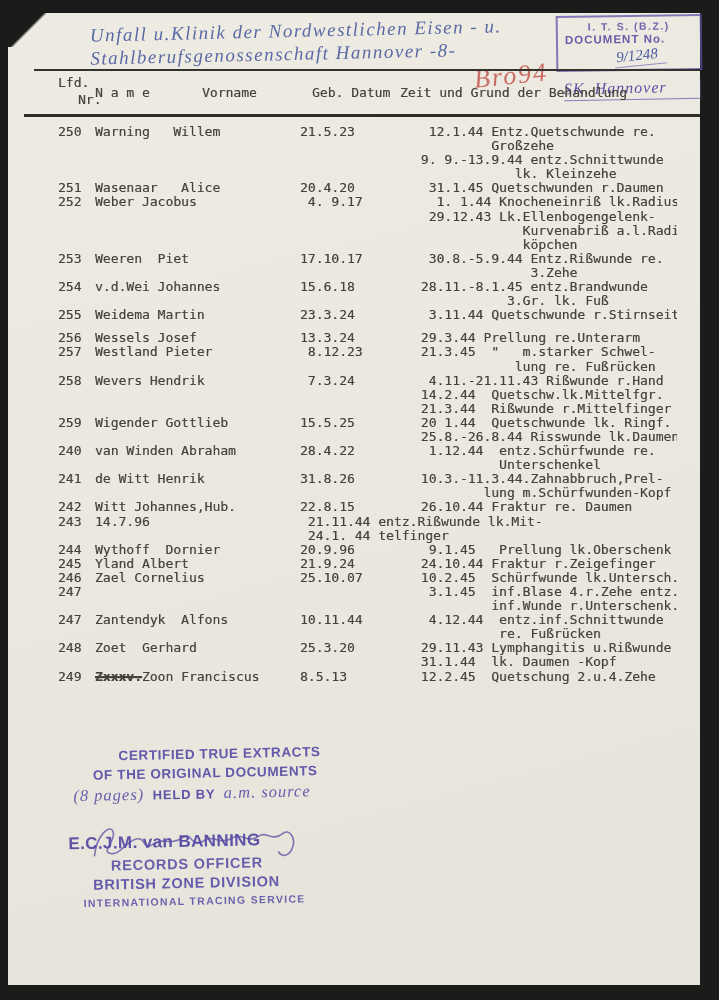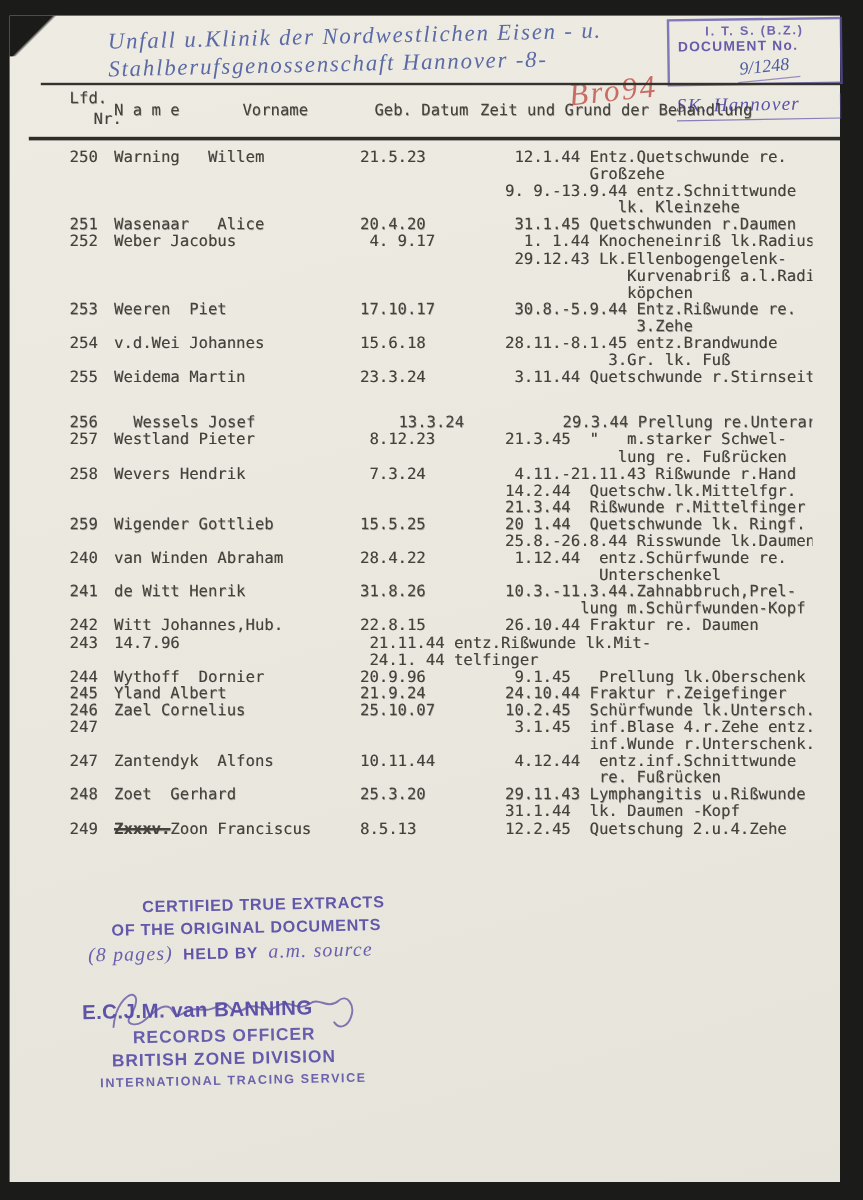--- a/index.html
+++ b/index.html
@@ -63,21 +63,21 @@
   .th-nr{left:34px;top:79px;margin-left:36px;}
   .th-name{left:87px;top:72px;}
   .th-vorname{left:194px;top:72px;}
   .th-geb{left:304px;top:72px;text-align:center;}
   .th-beh{left:392px;top:72px;}
   .tbody{position:absolute;left:0;top:112px;width:669px;overflow:hidden;}
   .trow{
     display:grid;grid-template-columns:37px 205px 113px 1fr;
     padding-left:50px;line-height:14.1px;
   }
-  .trow.gap{margin-top:24px;gap:16px;}
+  .trow.gap{margin-top:9px;}
   .c-nr,.c-name,.c-geb,.c-beh{white-space:pre;}
   .struck{font-weight:bold;text-decoration:line-through;text-decoration-thickness:2px;}
   
   .cert{
     position:absolute;left:60px;top:733px;width:320px;
     color:#584ca6;transform:rotate(-1.2deg);
     font-family:"Liberation Sans",sans-serif;
   }
   .cert-l1{margin-left:52px;font-weight:bold;font-size:13.5px;letter-spacing:0.6px;opacity:.92;}
   .cert-l2{margin-left:26px;font-weight:bold;font-size:13.5px;letter-spacing:0.6px;margin-top:4px;opacity:.92;}

